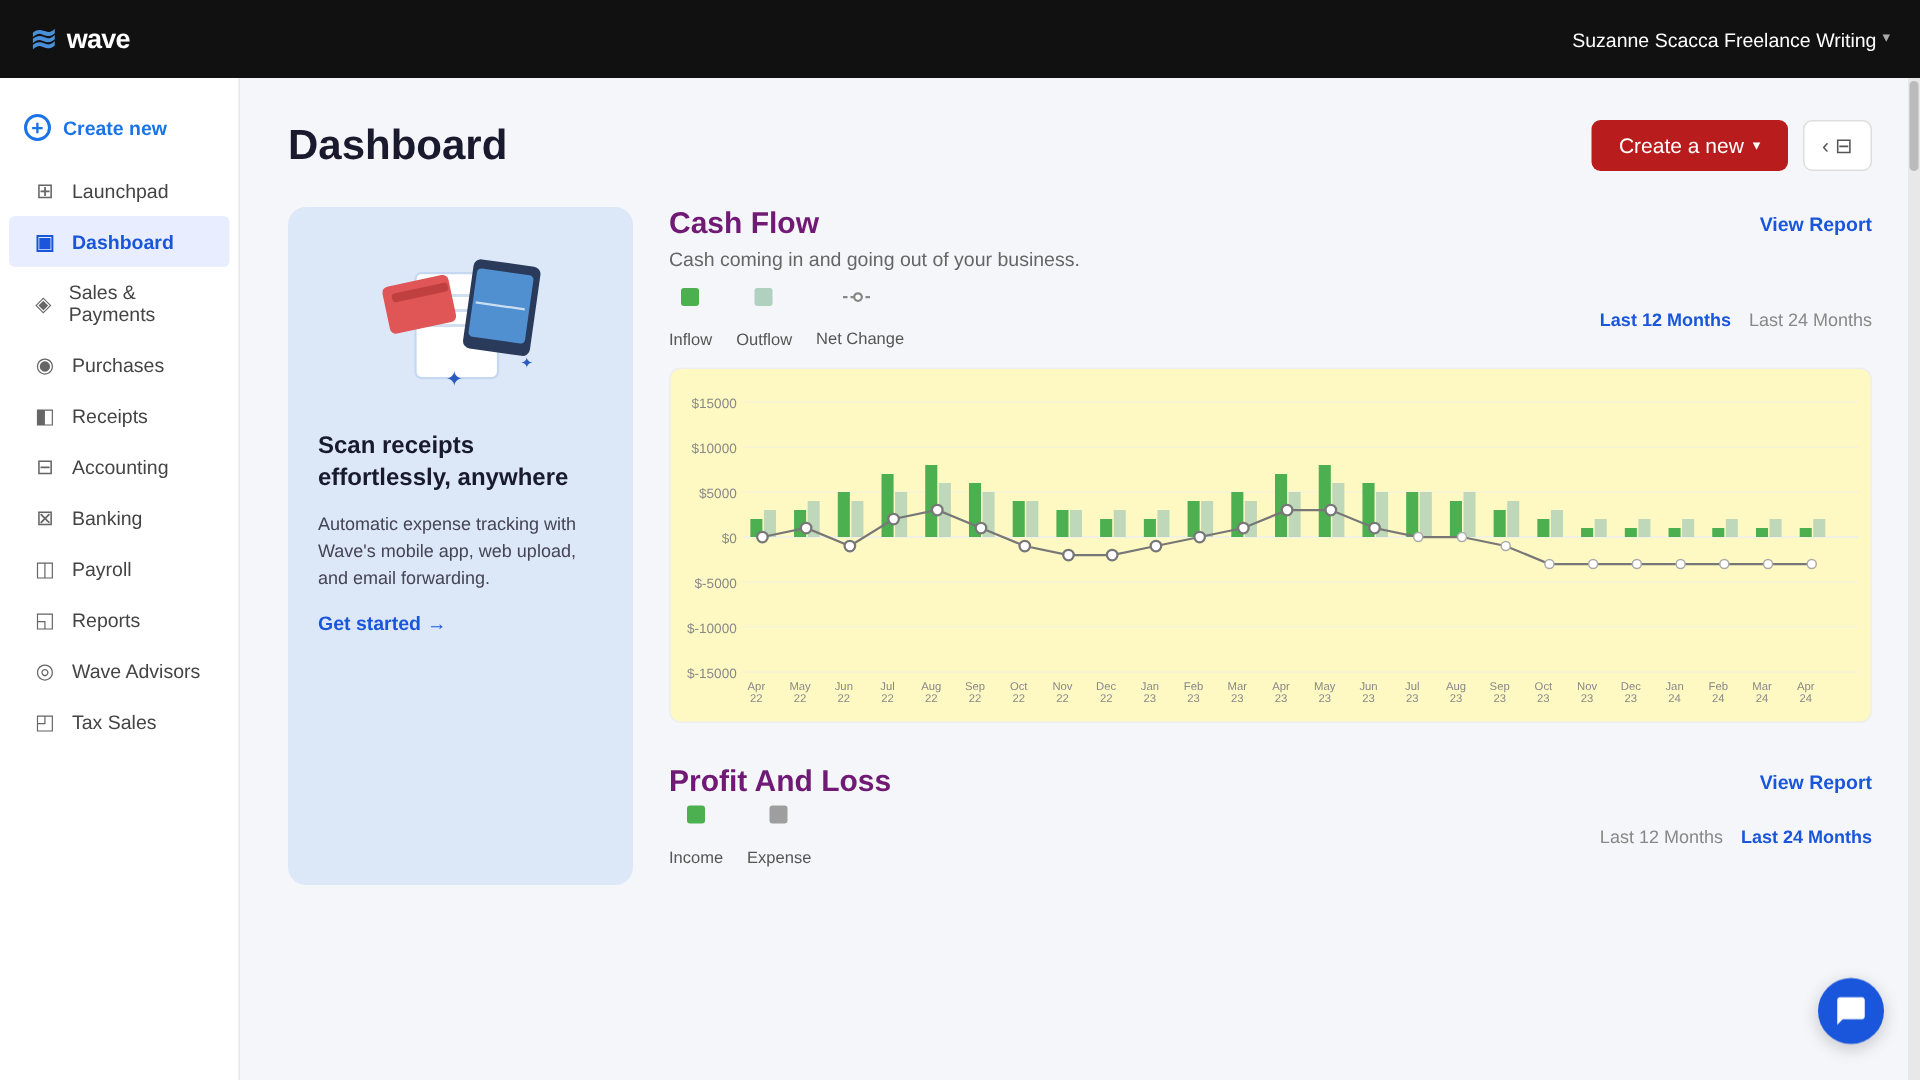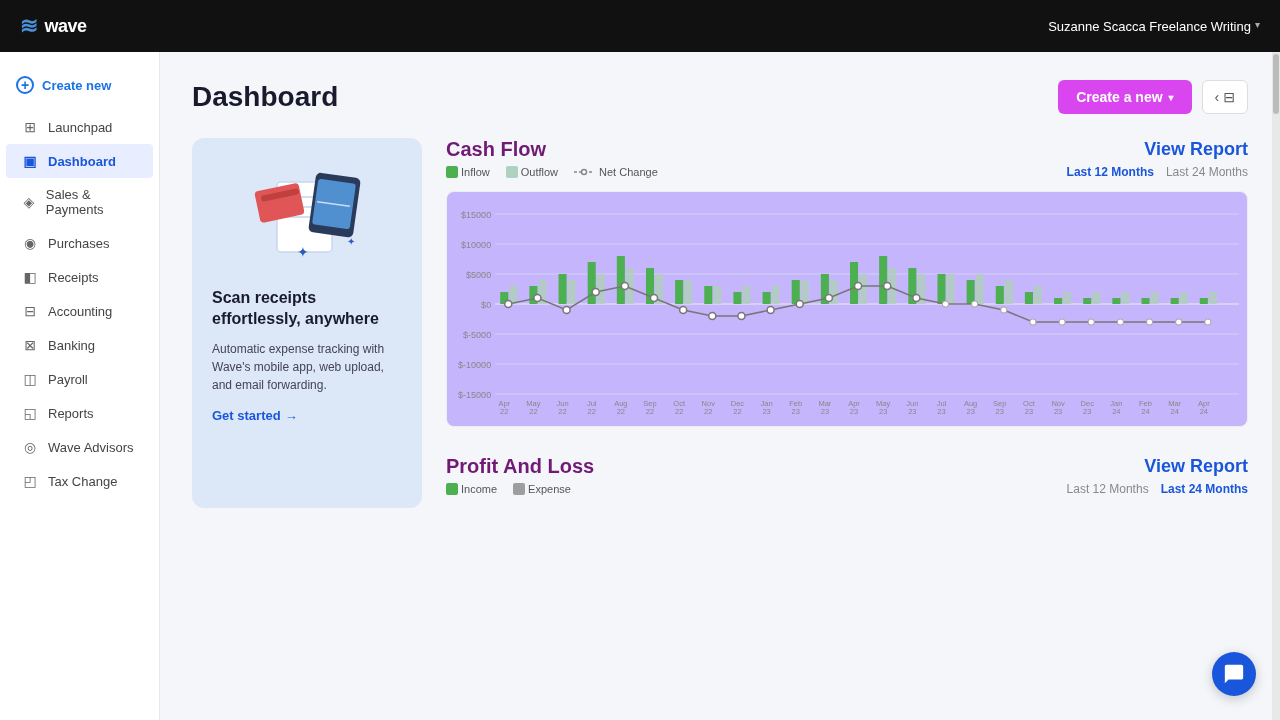--- a/index.html
+++ b/index.html
@@ -119,27 +119,27 @@
       font-size: 28px;
       font-weight: 700;
       color: #1a1a2e;
     }
     .header-actions {
       display: flex;
       align-items: center;
       gap: 10px;
     }
     .btn-create-new {
-      background: #d946ef;
+      background: #b91c1c;
       color: #fff;
       border: none;
       border-radius: 6px;
       padding: 9px 18px;
       font-size: 14px;
-      font-weight: 700;
+      font-weight: 400;
       cursor: pointer;
       display: flex;
       align-items: center;
       gap: 6px;
     }
     .btn-create-new .chevron-down { font-size: 10px; }
     .btn-nav {
       background: #fff;
       border: 1px solid #ddd;
       border-radius: 6px;
@@ -209,21 +209,21 @@
       align-items: center;
       justify-content: space-between;
       margin-bottom: 4px;
     }
     .section-title {
       font-size: 20px;
       font-weight: 700;
       color: #701a75;
     }
     .view-report {
-      font-size: 18px;
+      font-size: 13px;
       color: #1a56db;
       font-weight: 600;
       cursor: pointer;
     }
     .section-desc {
       font-size: 13px;
       color: #666;
       margin-bottom: 12px;
     }
     .chart-filters {
@@ -234,23 +234,24 @@
     }
     .legend {
       display: flex;
       align-items: center;
       gap: 16px;
       flex: 1;
     }
     .legend-item {
       display: flex;
       align-items: center;
-      gap: 3px;
+      gap: 17px;
       font-size: 11px;
       color: #555;
+      flex-direction: column;
     }
     .legend-dot {
       width: 12px;
       height: 12px;
       border-radius: 2px;
     }
     .time-filters {
       display: flex;
       gap: 12px;
     }
@@ -260,21 +261,21 @@
       cursor: pointer;
       font-weight: 500;
     }
     .time-filter.active {
       color: #1a56db;
       font-weight: 700;
     }
 
     
     .chart-container {
-      background: #c4b5fd;
+      background: #fef9c3;
       border-radius: 8px;
       padding: 12px 8px 8px;
       border: 1px solid #eee;
     }
 
     
     .profit-section {
       margin-top: 28px;
     }
 
@@ -370,21 +371,21 @@
     <div class="sidebar-item">
       <span class="nav-icon">◱</span>
       <span>Reports</span>
     </div>
     <div class="sidebar-item">
       <span class="nav-icon">◎</span>
       <span>Wave Advisors</span>
     </div>
     <div class="sidebar-item">
       <span class="nav-icon">◰</span>
-      <span>Tax Change</span>
+      <span>Tax Sales</span>
     </div>
   </nav>
 
   <main class="main">
 
     <div class="page-header">
       <h1 class="page-title">Dashboard</h1>
       <div class="header-actions">
         <button class="btn-create-new">
           <span>Create a new</span>
@@ -426,20 +427,21 @@
           <span>Get started</span>
           <span>→</span>
         </div>
       </div>
 
       <div class="section">
         <div class="section-header">
           <h2 class="section-title">Cash Flow</h2>
           <span class="view-report">View Report</span>
         </div>
+        <p class="section-desc">Cash coming in and going out of your business.</p>
 
         <div class="chart-filters">
           <div class="legend">
             <div class="legend-item">
               <div class="legend-dot" style="background:#4caf50;"></div>
               <span>Inflow</span>
             </div>
             <div class="legend-item">
               <div class="legend-dot" style="background:#b0d0c0;"></div>
               <span>Outflow</span>

